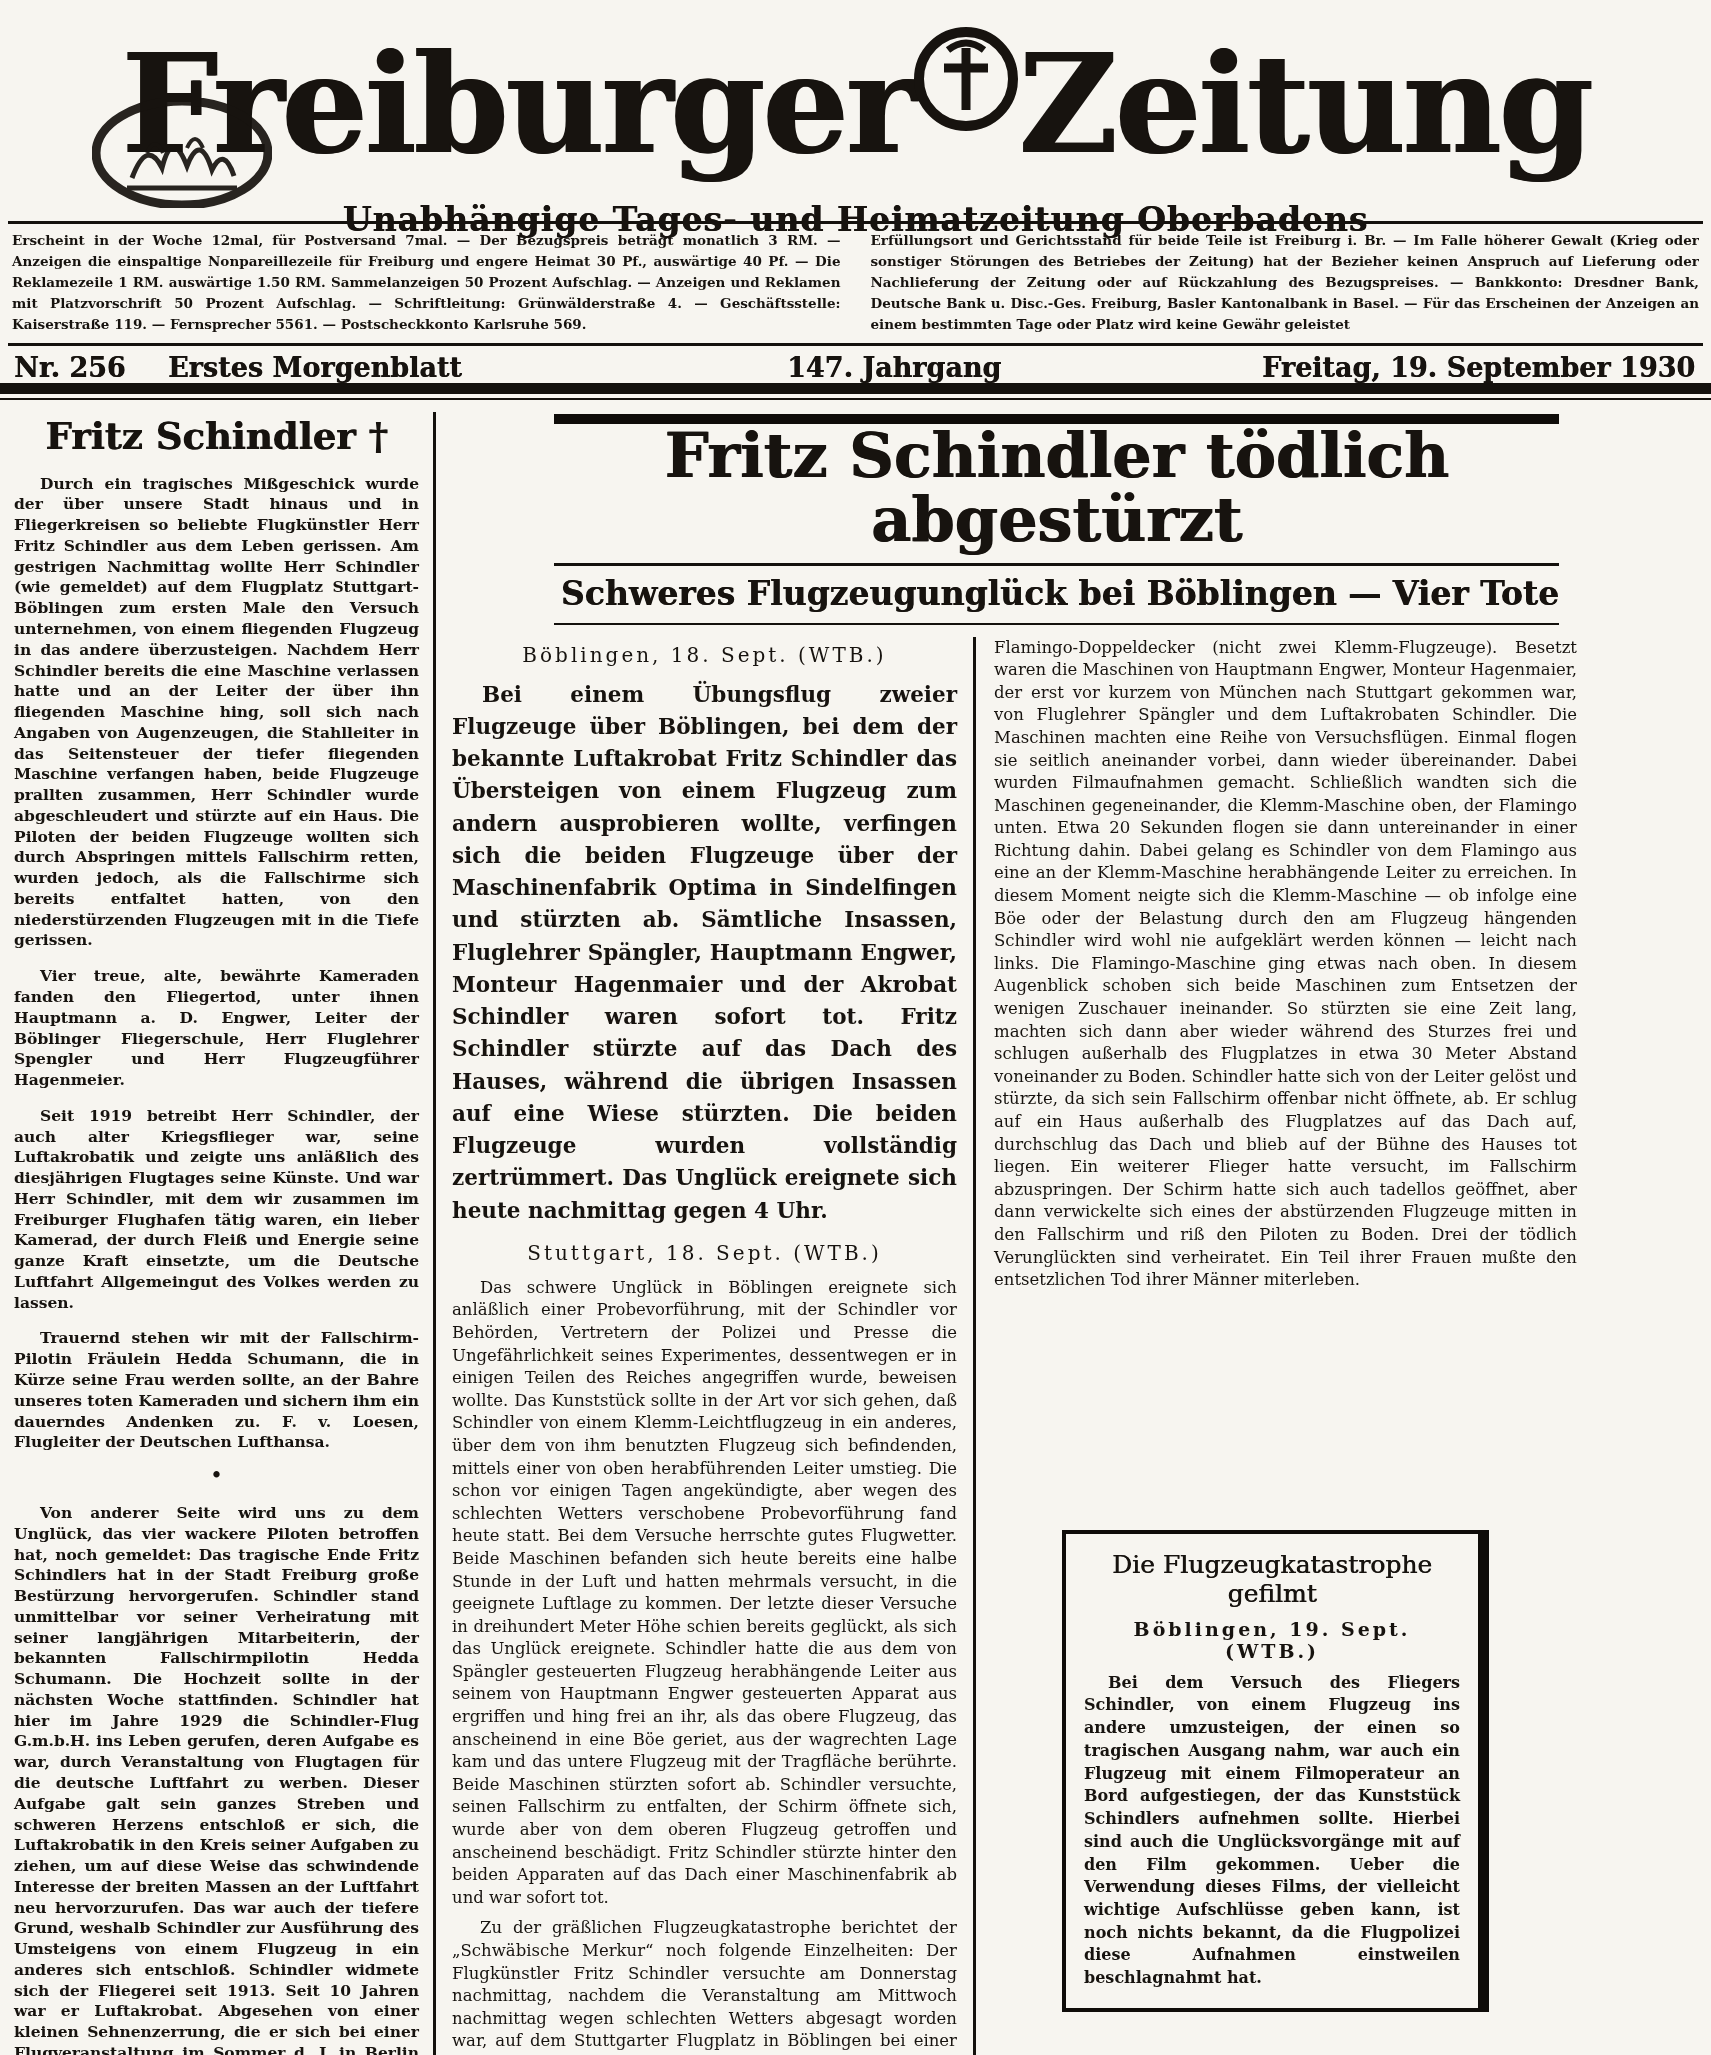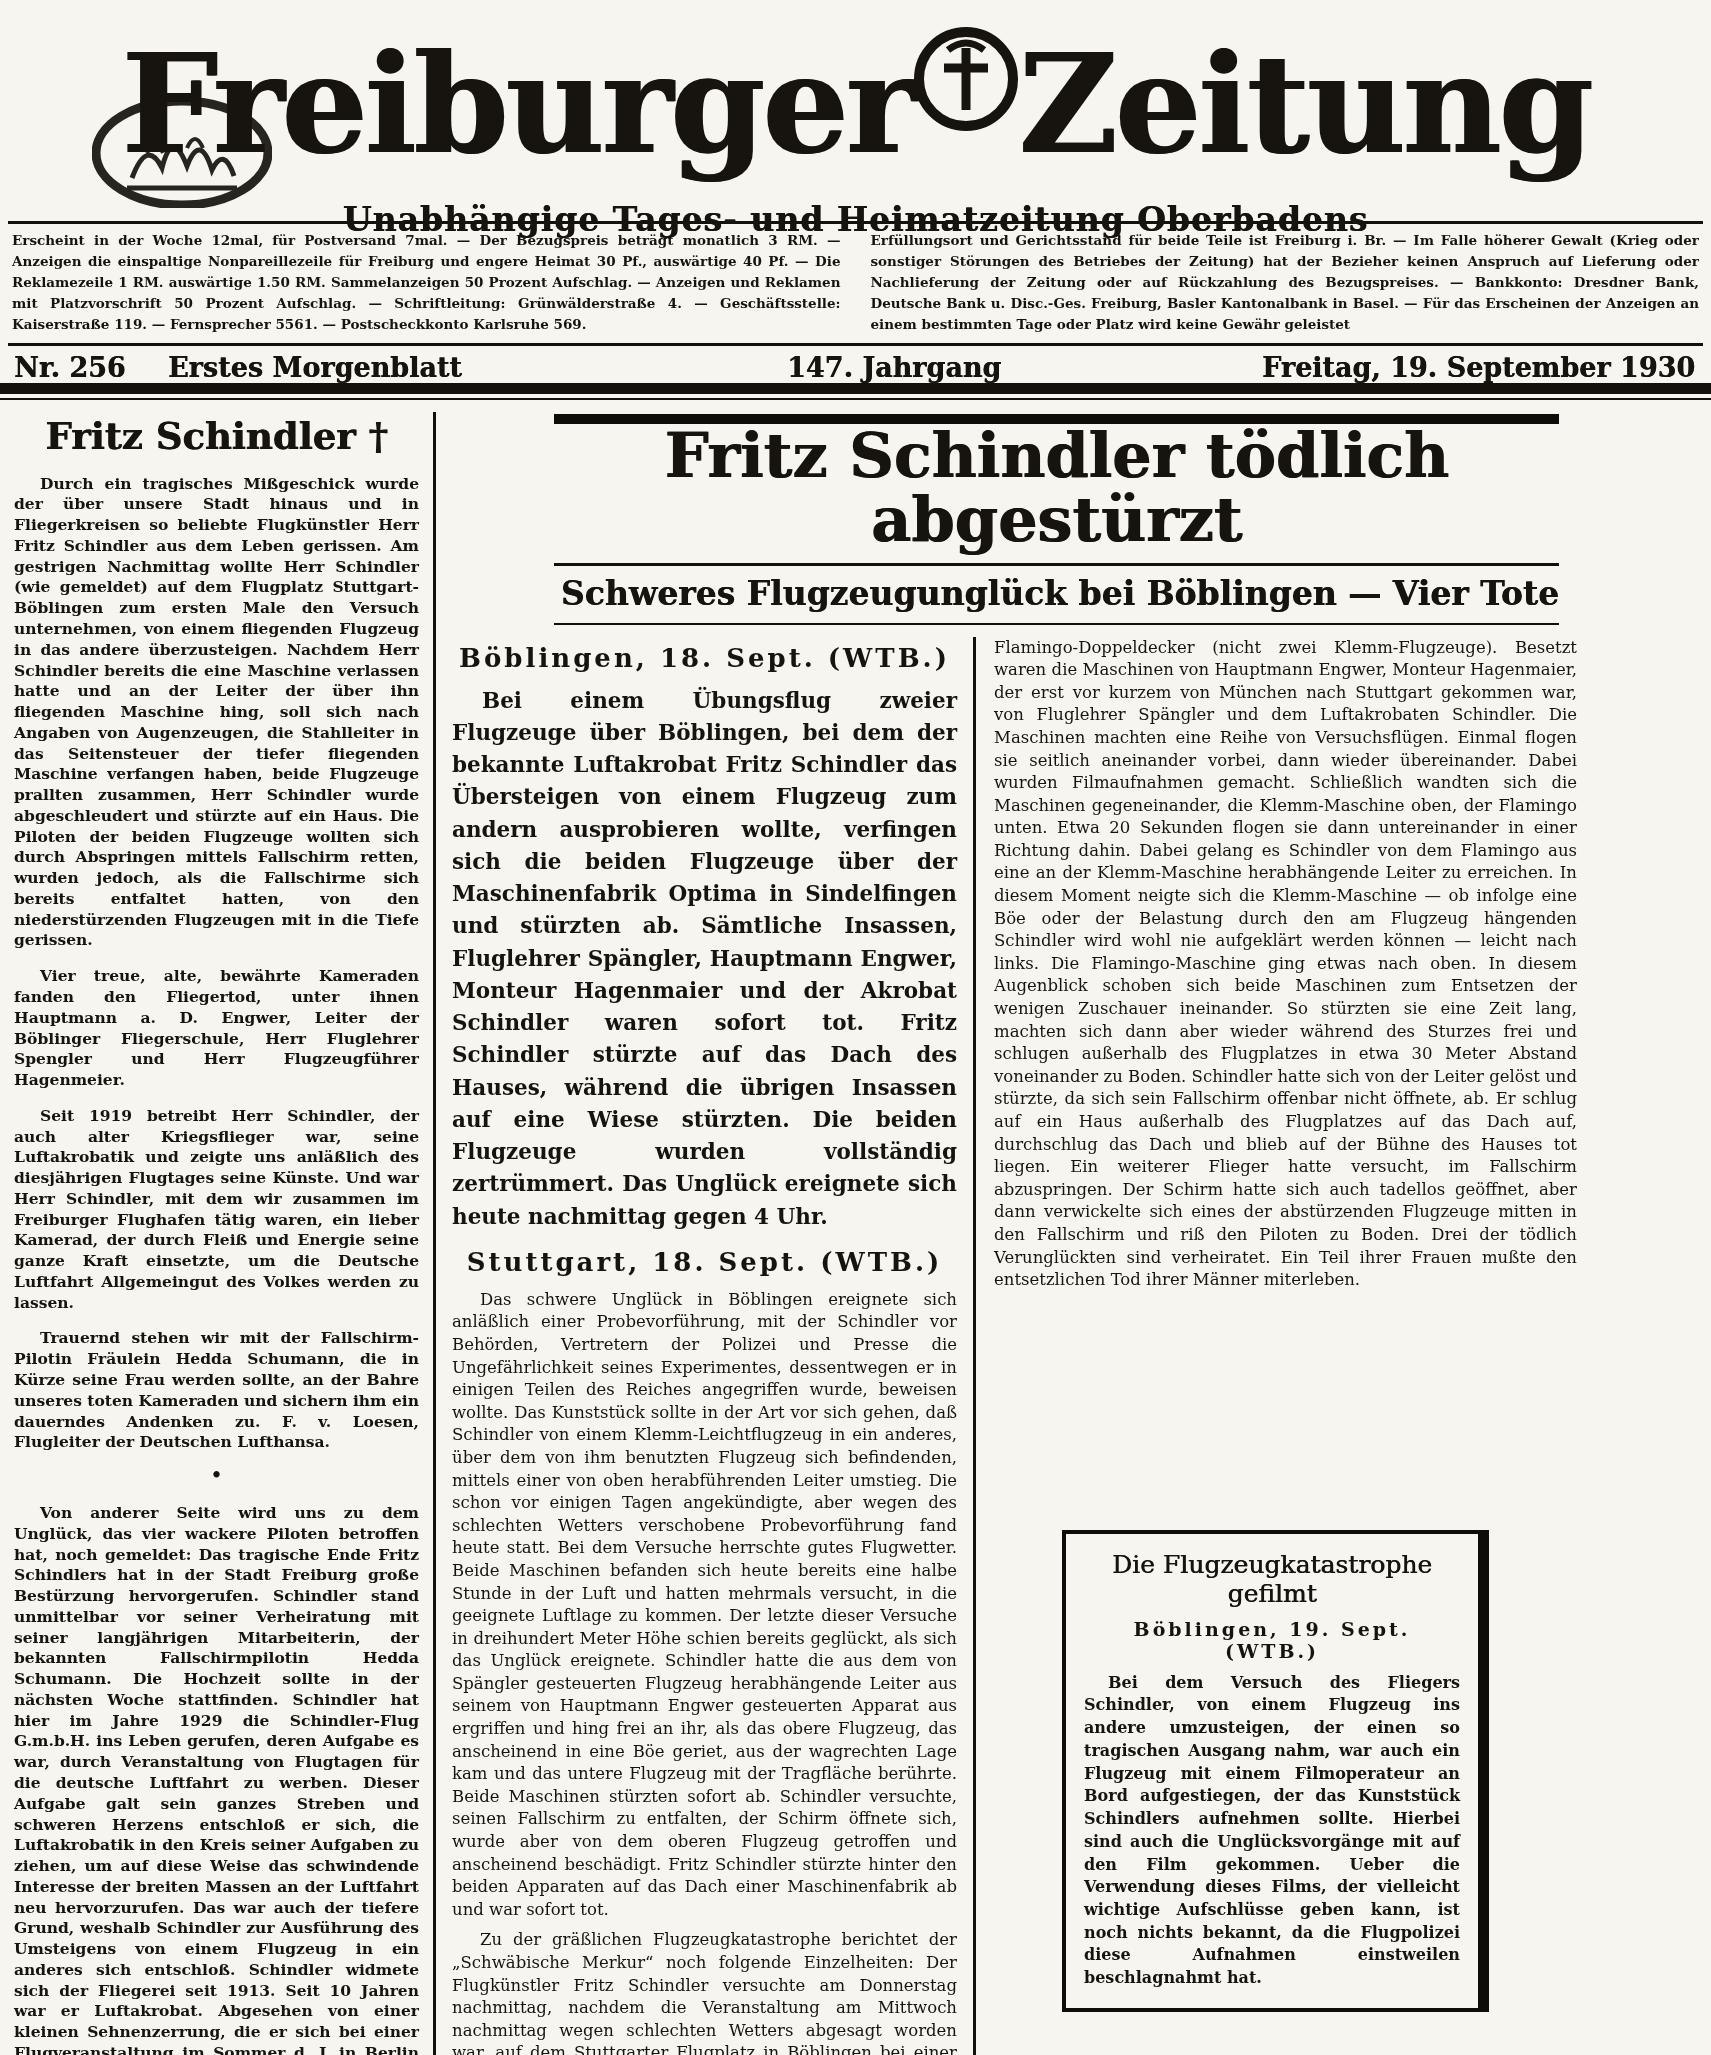--- a/index.html
+++ b/index.html
@@ -56,21 +56,21 @@
     text-shadow:1px 0 0 currentColor; margin:0;
   }
   .subheadline {
     text-align:right; font-size:33px; font-weight:bold; margin:10px 0 0;
     border-top:3px solid #14110d; padding:8px 0 10px;
     border-bottom:2px solid #14110d; text-shadow:.6px 0 0 currentColor;
   }
   .article-body { display:flex; align-items:stretch; margin-top:12px; }
   .acol1 { width:505px; padding-right:16px; }
   .acol2 { flex:1; padding-left:18px; padding-right:4px; }
-  .wtb { text-align:center; font-weight:bold; font-size:26px; letter-spacing:3px; margin:6px 0 12px; }
+  .wtb { text-align:center; font-weight:normal; font-size:20px; letter-spacing:3px; margin:6px 0 12px; }
   .lead {
     font-size:21.5px; font-weight:600; line-height:1.5; text-align:justify;
     text-indent:30px; margin:0 0 14px;
   }
   .bodytext { font-size:16.5px; line-height:1.37; text-align:justify; text-indent:28px; margin:0 0 8px; }
   .noindent { text-indent:0; }
   
   .film-box {
     margin:238px 88px 0 68px; border:4px solid #0f0c09; border-right-width:11px;
     padding:16px 18px 18px;

